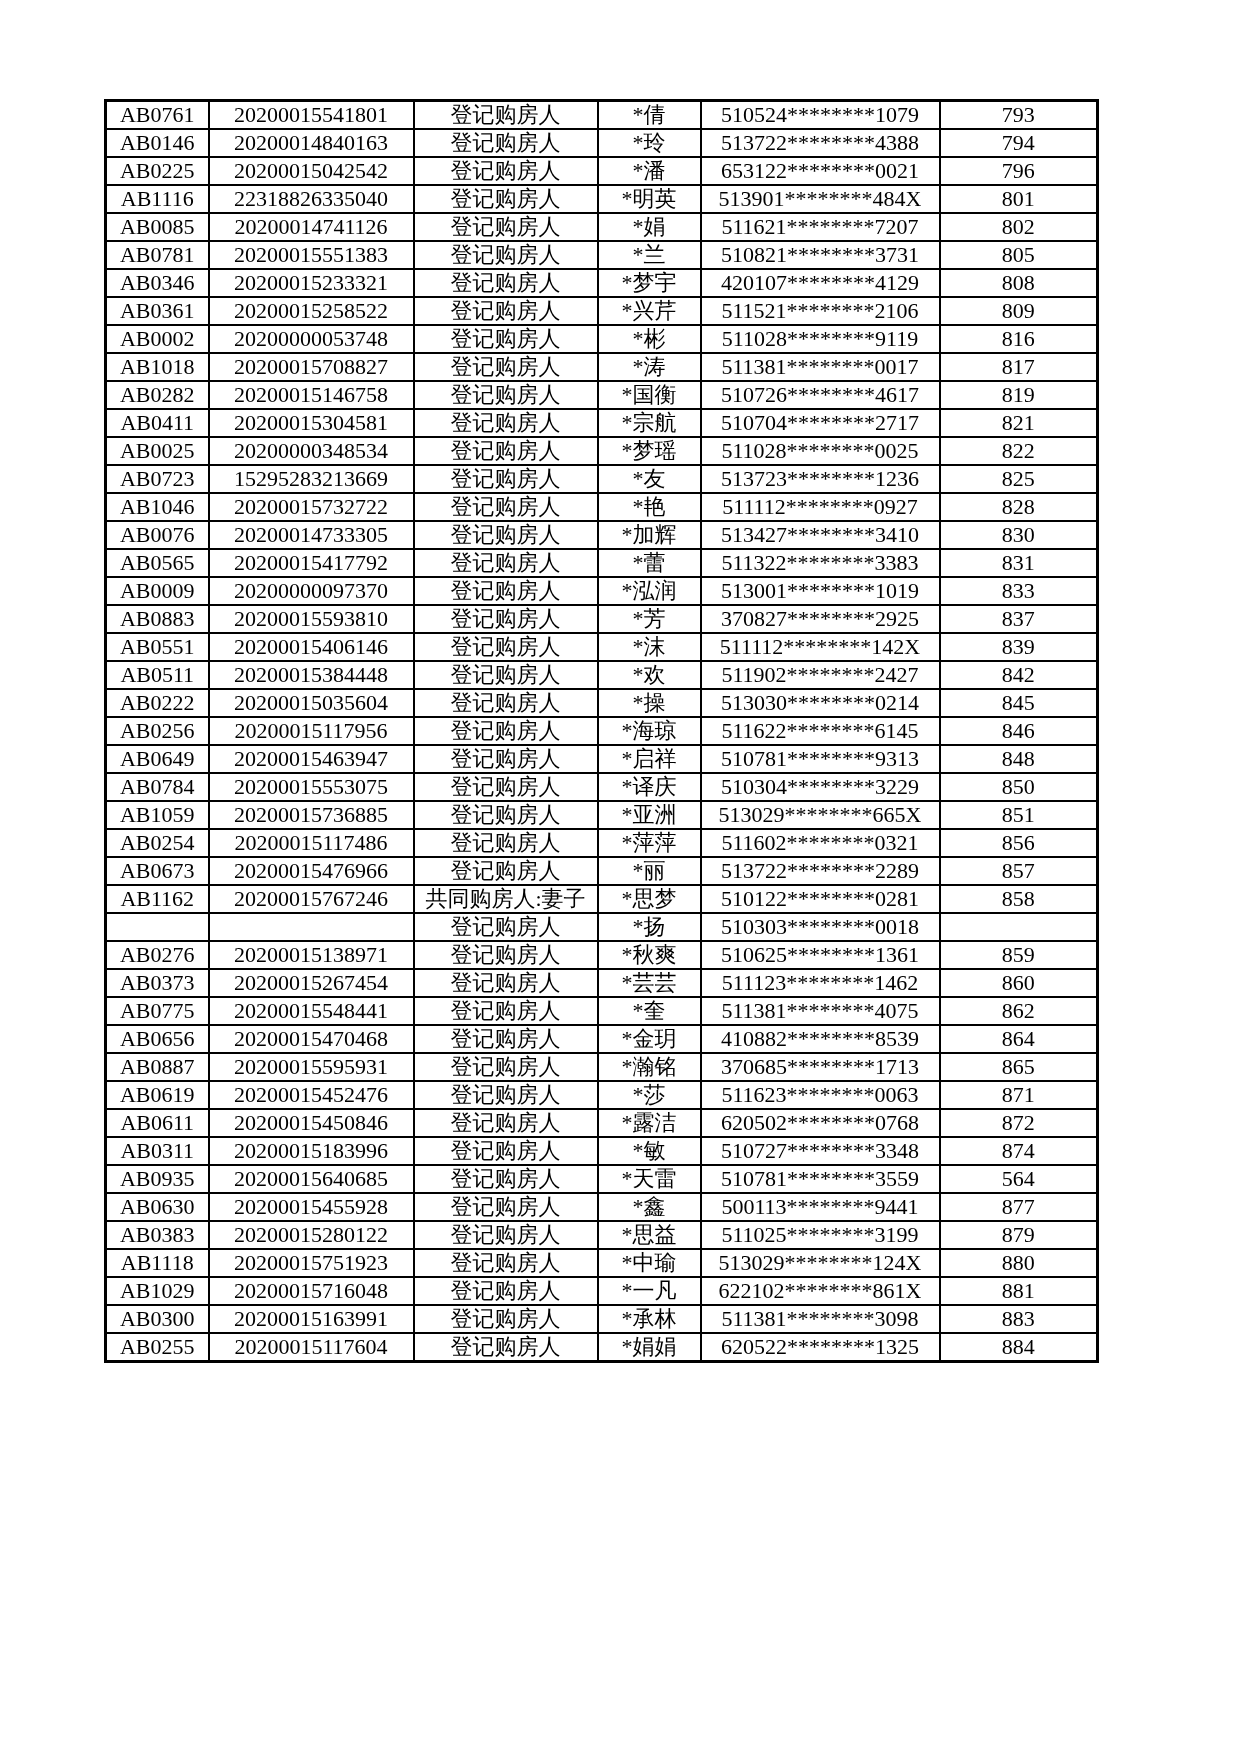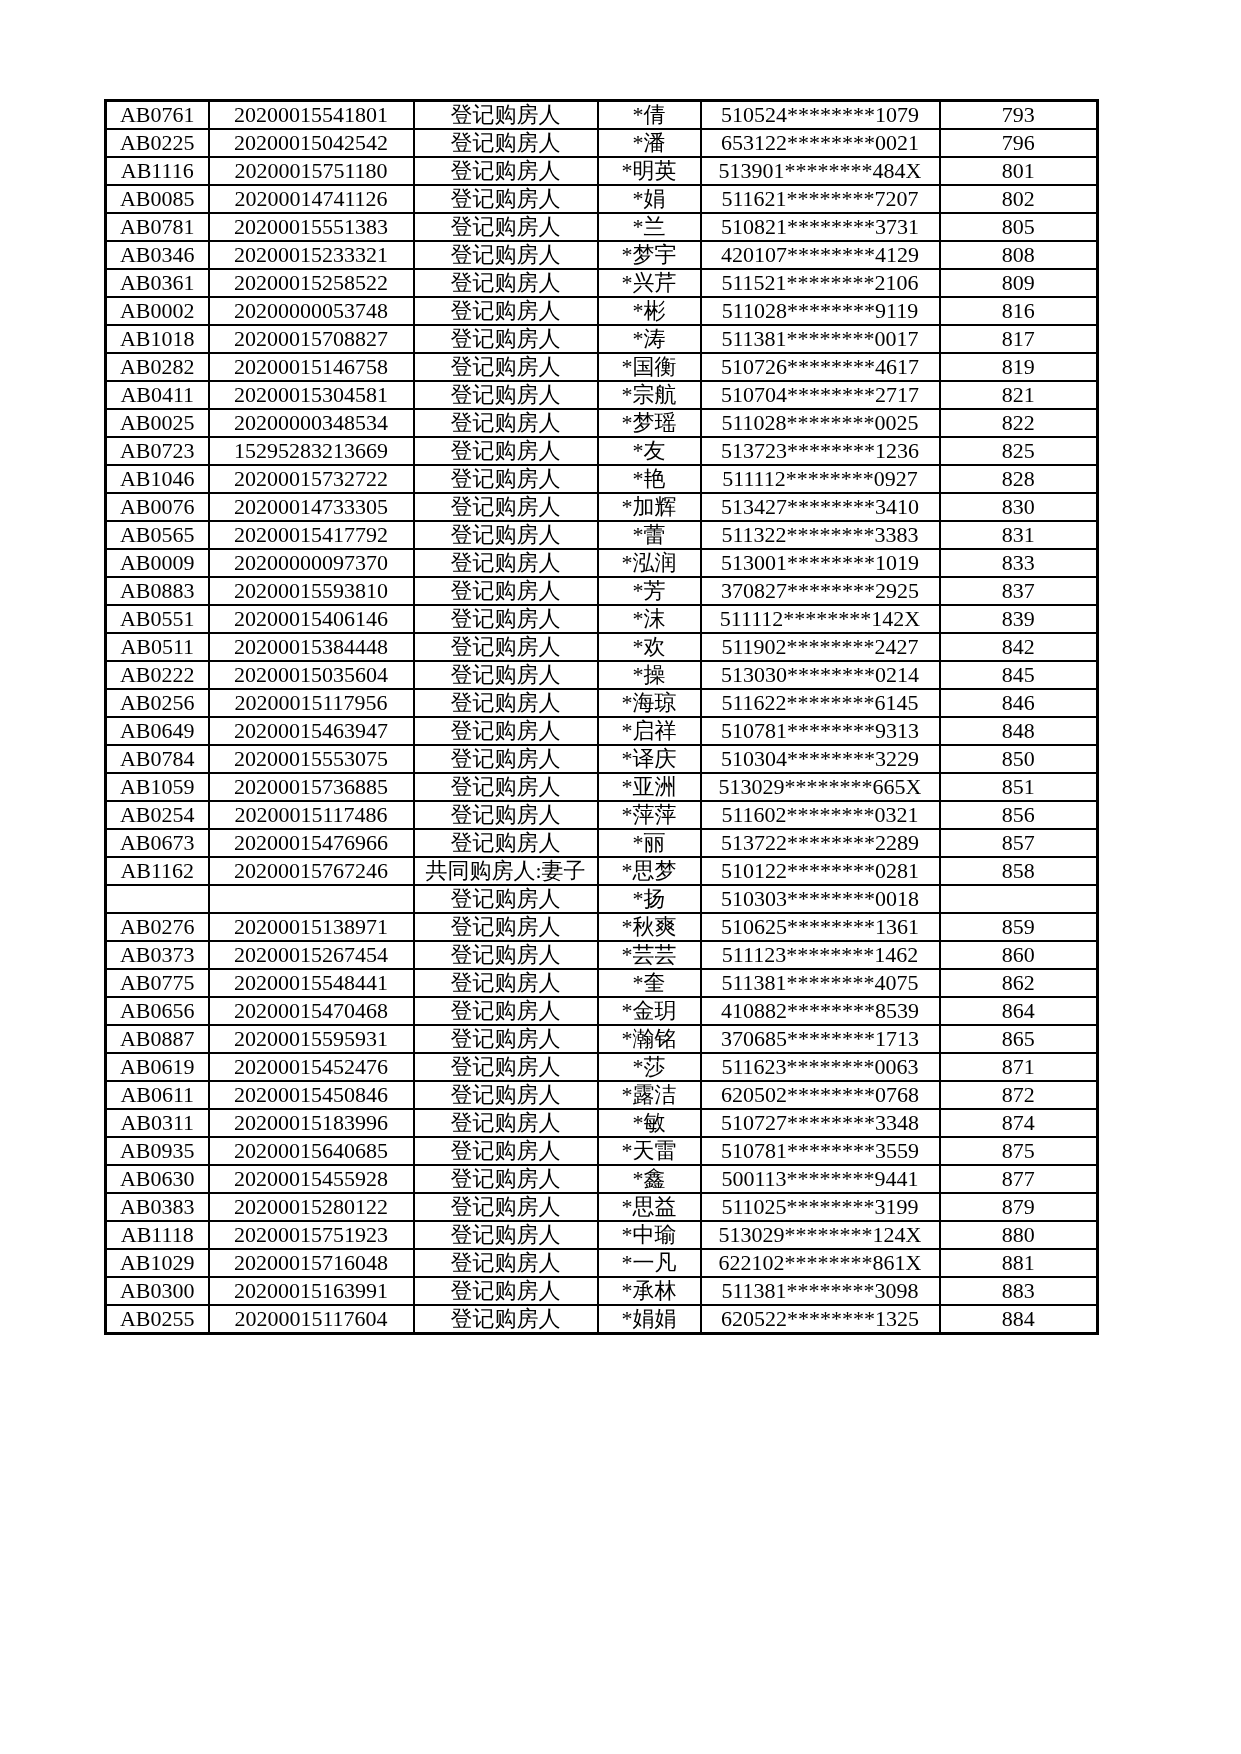--- a/index.html
+++ b/index.html
@@ -58,30 +58,38 @@
     <tbody id="buyers-tbody">
         <tr>
           <td>AB0761</td>
           <td>20200015541801</td>
           <td>登记购房人</td>
           <td>*倩</td>
           <td>510524********1079</td>
           <td>793</td>
         </tr>
         <tr>
+          <td>AB0146</td>
+          <td>20200014840163</td>
+          <td>登记购房人</td>
+          <td>*玲</td>
+          <td>513722********4388</td>
+          <td>794</td>
+        </tr>
+        <tr>
           <td>AB0225</td>
           <td>20200015042542</td>
           <td>登记购房人</td>
           <td>*潘</td>
           <td>653122********0021</td>
           <td>796</td>
         </tr>
         <tr>
           <td>AB1116</td>
-          <td>20200015751180</td>
+          <td>22318826335040</td>
           <td>登记购房人</td>
           <td>*明英</td>
           <td>513901********484X</td>
           <td>801</td>
         </tr>
         <tr>
           <td>AB0085</td>
           <td>20200014741126</td>
           <td>登记购房人</td>
           <td>*娟</td>
@@ -351,21 +359,21 @@
           <td>*敏</td>
           <td>510727********3348</td>
           <td>874</td>
         </tr>
         <tr>
           <td>AB0935</td>
           <td>20200015640685</td>
           <td>登记购房人</td>
           <td>*天雷</td>
           <td>510781********3559</td>
-          <td>875</td>
+          <td>564</td>
         </tr>
         <tr>
           <td>AB0630</td>
           <td>20200015455928</td>
           <td>登记购房人</td>
           <td>*鑫</td>
           <td>500113********9441</td>
           <td>877</td>
         </tr>
         <tr>

